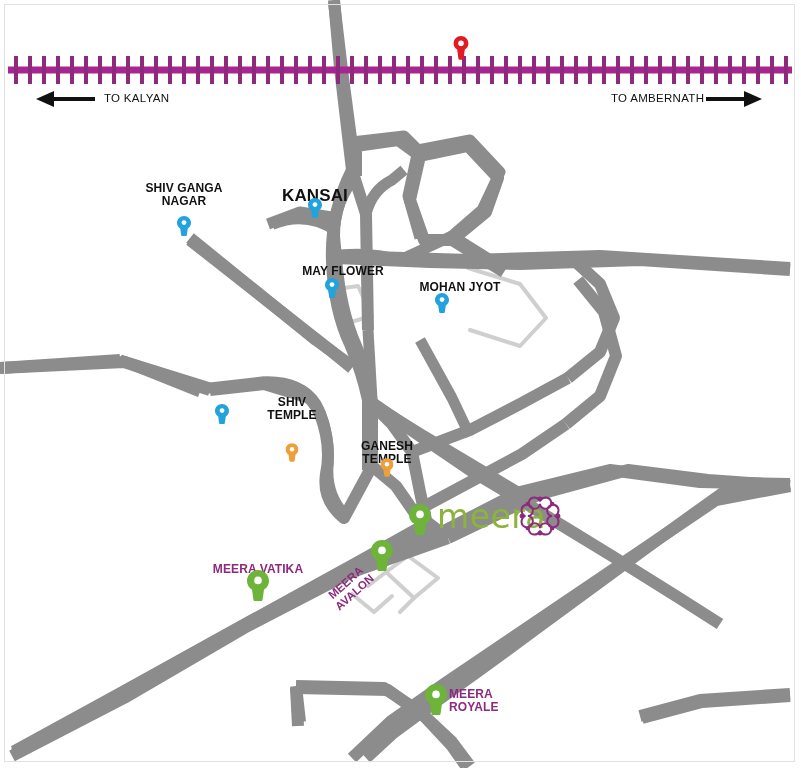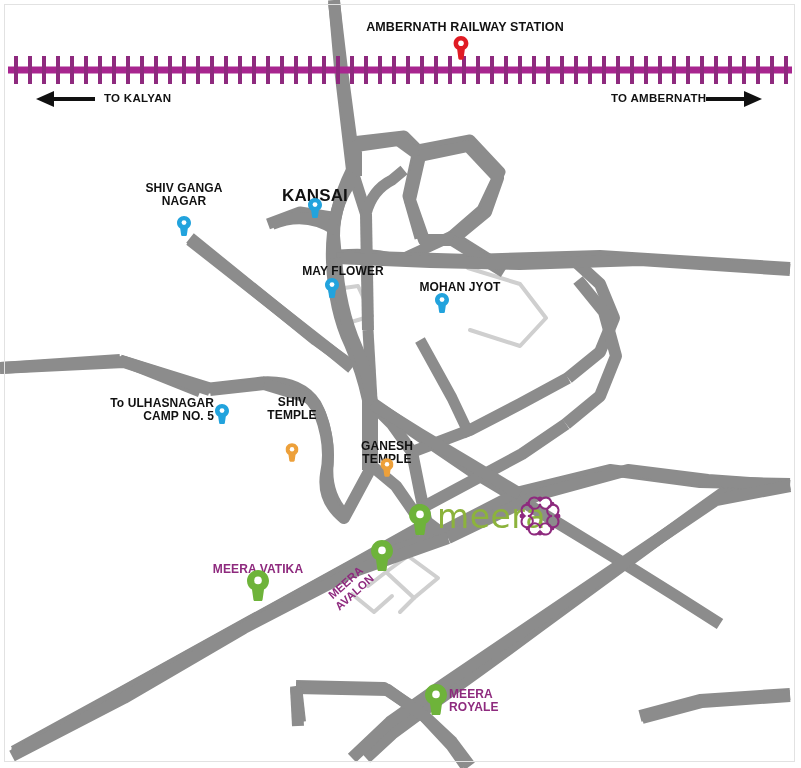--- a/index.html
+++ b/index.html
@@ -83,21 +83,21 @@
     position: absolute;
     left: 80px;
     top: -6px;
     width: 46px;
     height: 44px;
   }
   
   .dir-label {
     position: absolute;
     font-size: 11.5px;
-    font-weight: bold;
+    font-weight: normal;
     color: #111111;
     letter-spacing: 0.3px;
   }
   .rot-avalon {
     transform: rotate(-42deg);
     transform-origin: left top;
   }
 </style>
 </head>
 <body>
@@ -281,21 +281,20 @@
       <polygon points="36,99 54,91 54,107" fill="#111"></polygon>
     </g>
     <g>
       <line x1="706" y1="99" x2="748" y2="99" stroke="#111" stroke-width="4"></line>
       <polygon points="762,99 744,91 744,107" fill="#111"></polygon>
     </g>
   </svg>
 
   <div id="map-frame"></div>
 
-  <div class="lbl t-center" style="left:465px; top:20px; font-size:12.5px;">AMBERNATH RAILWAY STATION</div>
   <div class="pin" style="left:461px; top:60px;">
     <svg width="16" height="24" viewBox="0 0 16 24">
       <path d="M8 0C3.9 0 0.6 3.3 0.6 7.4c0 2.9 1.7 5 3.6 6.1l1.1 8.6c0.1 0.9 0.7 1.6 1.4 1.6h2.6c0.7 0 1.3-0.7 1.4-1.6l1.1-8.6c1.9-1.1 3.6-3.2 3.6-6.1C15.4 3.3 12.1 0 8 0z" fill="#e01b24"></path>
       <circle cx="8" cy="7.2" r="2.8" fill="#ffffff"></circle>
     </svg>
   </div>
 
   <div class="dir-label" style="left:104px; top:92px;">TO KALYAN</div>
   <div class="dir-label" style="left:611px; top:92px;">TO AMBERNATH</div>
 
@@ -325,22 +324,20 @@
   </div>
 
   <div class="lbl t-center" style="left:442px; top:281px; font-size:12px;padding-left:36px;">MOHAN JYOT</div>
   <div class="pin" style="left:442px; top:313px;">
     <svg width="14" height="20" viewBox="0 0 14 20">
       <path d="M7 0C3.1 0 0 3.1 0 6.9c0 2.6 1.5 4.5 3.2 5.5l0.9 6.3c0.1 0.7 0.6 1.3 1.2 1.3h3.4c0.6 0 1.1-0.6 1.2-1.3l0.9-6.3C12.5 11.4 14 9.5 14 6.9 14 3.1 10.9 0 7 0z" fill="#22a3dd"></path>
       <circle cx="7" cy="6.6" r="2.4" fill="#ffffff"></circle>
     </svg>
   </div>
 
-  <div class="lbl t-right" style="left:214px; top:397px; font-size:12px; text-align:right;">To ULHASNAGAR
-CAMP NO. 5</div>
   <div class="pin" style="left:222px; top:424px;">
     <svg width="14" height="20" viewBox="0 0 14 20">
       <path d="M7 0C3.1 0 0 3.1 0 6.9c0 2.6 1.5 4.5 3.2 5.5l0.9 6.3c0.1 0.7 0.6 1.3 1.2 1.3h3.4c0.6 0 1.1-0.6 1.2-1.3l0.9-6.3C12.5 11.4 14 9.5 14 6.9 14 3.1 10.9 0 7 0z" fill="#22a3dd"></path>
       <circle cx="7" cy="6.6" r="2.4" fill="#ffffff"></circle>
     </svg>
   </div>
 
   <div class="lbl t-center" style="left:292px; top:396px; font-size:12px;">SHIV
 TEMPLE</div>
   <div class="pin" style="left:292px; top:462px;">

